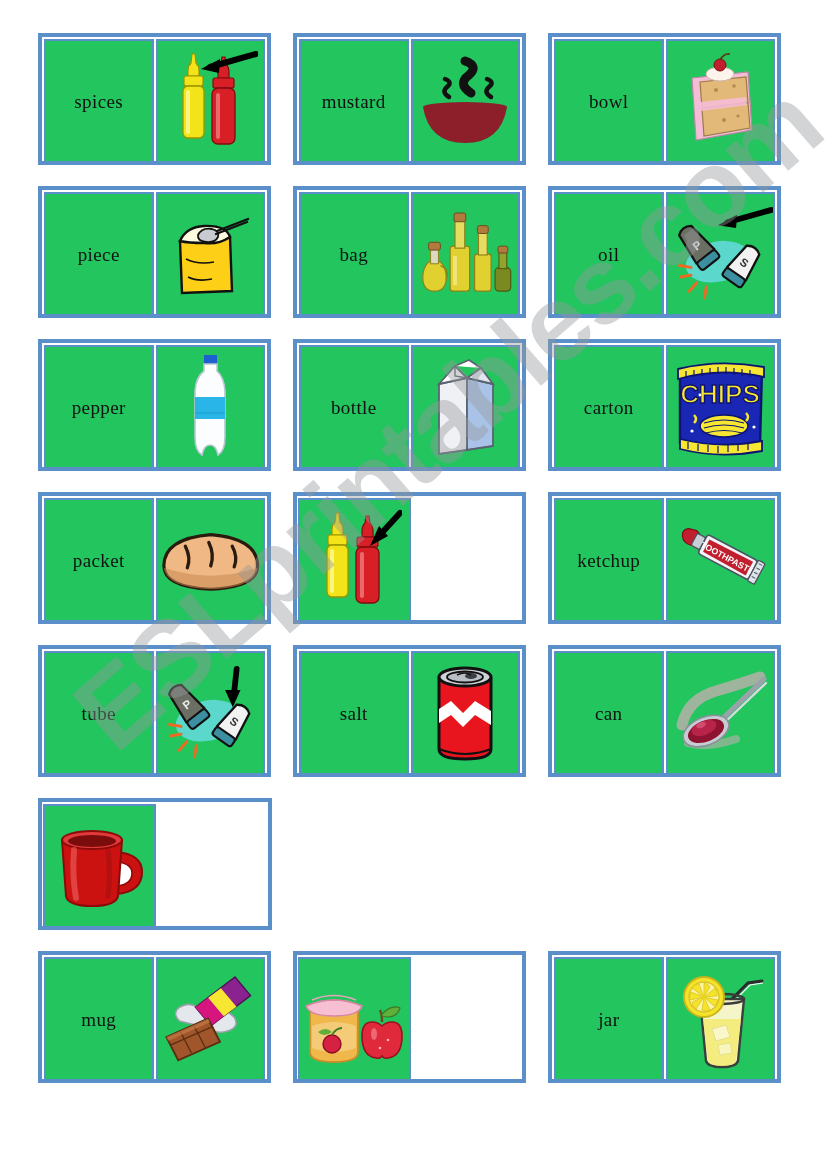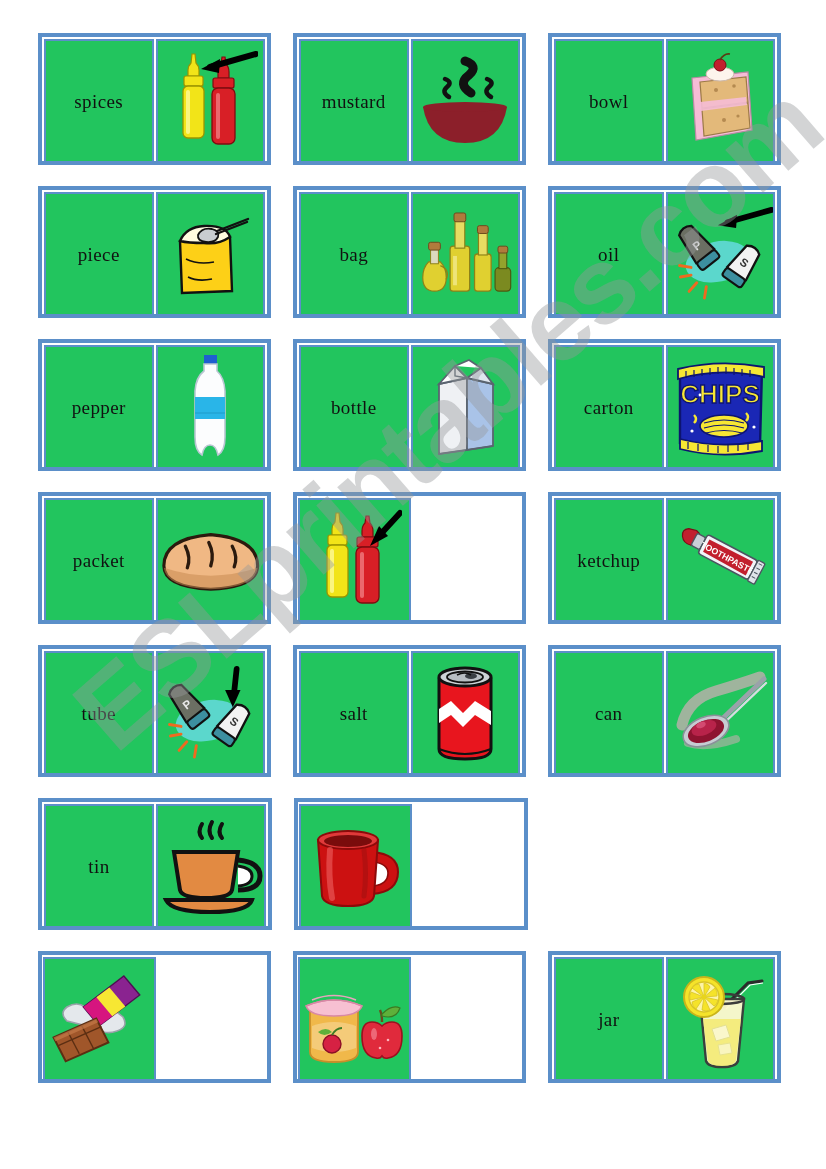--- a/index.html
+++ b/index.html
@@ -508,42 +508,20 @@
           </svg>
         </div>
       </div>
     </div>
 
   </div>
 
   <div class="row">
 
 
-    <div class="domino">
-      <div class="half left">
-        <span class="word">tin</span>
-      </div>
-      <div class="half right">
-        <div class="pic">
-          <svg width="106" height="100" viewBox="0 0 106 100">
-
-            <path d="M44 8 q-5 8 0 14" stroke="#111" stroke-width="4" fill="none" stroke-linecap="round"></path>
-            <path d="M54 6 q-5 9 0 16" stroke="#111" stroke-width="4" fill="none" stroke-linecap="round"></path>
-            <path d="M64 8 q-5 8 0 14" stroke="#111" stroke-width="4" fill="none" stroke-linecap="round"></path>
-
-            <path d="M16 36 L80 36 L74 74 Q72 82 48 82 Q24 82 22 74 Z" fill="#e28a42" stroke="#111" stroke-width="4"></path>
-
-            <path d="M80 44 q22 2 22 16 q0 14 -22 14" fill="none" stroke="#111" stroke-width="5"></path>
-            <path d="M80 50 q14 2 14 10 q0 9 -14 10" fill="#ffffff" stroke="#111" stroke-width="3"></path>
-
-            <path d="M8 84 L94 84 Q90 96 52 96 Q14 96 8 84 Z" fill="#e28a42" stroke="#111" stroke-width="4"></path>
-          </svg>
-        </div>
-      </div>
-    </div>
 
     <div class="domino">
       <div class="half right">
         <div class="pic">
           <svg width="100" height="96" viewBox="0 0 100 96">
 
             <path d="M66 34 q26 2 26 20 q0 20 -26 22" fill="#cc1111" stroke="#8c0a0a" stroke-width="2"></path>
             <path d="M68 44 q14 2 14 11 q0 11 -14 13" fill="#ffffff" stroke="#8c0a0a" stroke-width="1.6"></path>
 
             <path d="M12 22 L72 22 L68 78 Q66 88 42 88 Q18 88 16 78 Z" fill="#cc1111" stroke="#8c0a0a" stroke-width="2"></path>
@@ -556,20 +534,23 @@
           </svg>
         </div>
       </div>
     </div>
 
   </div>
 
   <div class="row">
 
     <div class="domino">
+      <div class="half left">
+        <span class="word">mug</span>
+      </div>
       <div class="half right">
         <div class="pic">
           <svg width="108" height="92" viewBox="0 0 108 92">
 
             <path d="M22 48 q-8 -8 0 -14 q10 -6 18 0 l24 -14 q10 6 4 16 l10 8 q6 10 -6 14 q-12 4 -18 -2 Z" fill="#e4e8ec" stroke="#9aa2aa" stroke-width="1.6"></path>
 
             <g transform="rotate(-26 66 36)">
               <path d="M42 22 L92 12 L98 36 L48 46 Z" fill="#8a2390" stroke="#4d0f52" stroke-width="1.4"></path>
               <path d="M42 22 L58 19 L64 43 L48 46 Z" fill="#d6157f"></path>
               <path d="M58 19 L74 16 L80 40 L64 43 Z" fill="#f7e733"></path>

